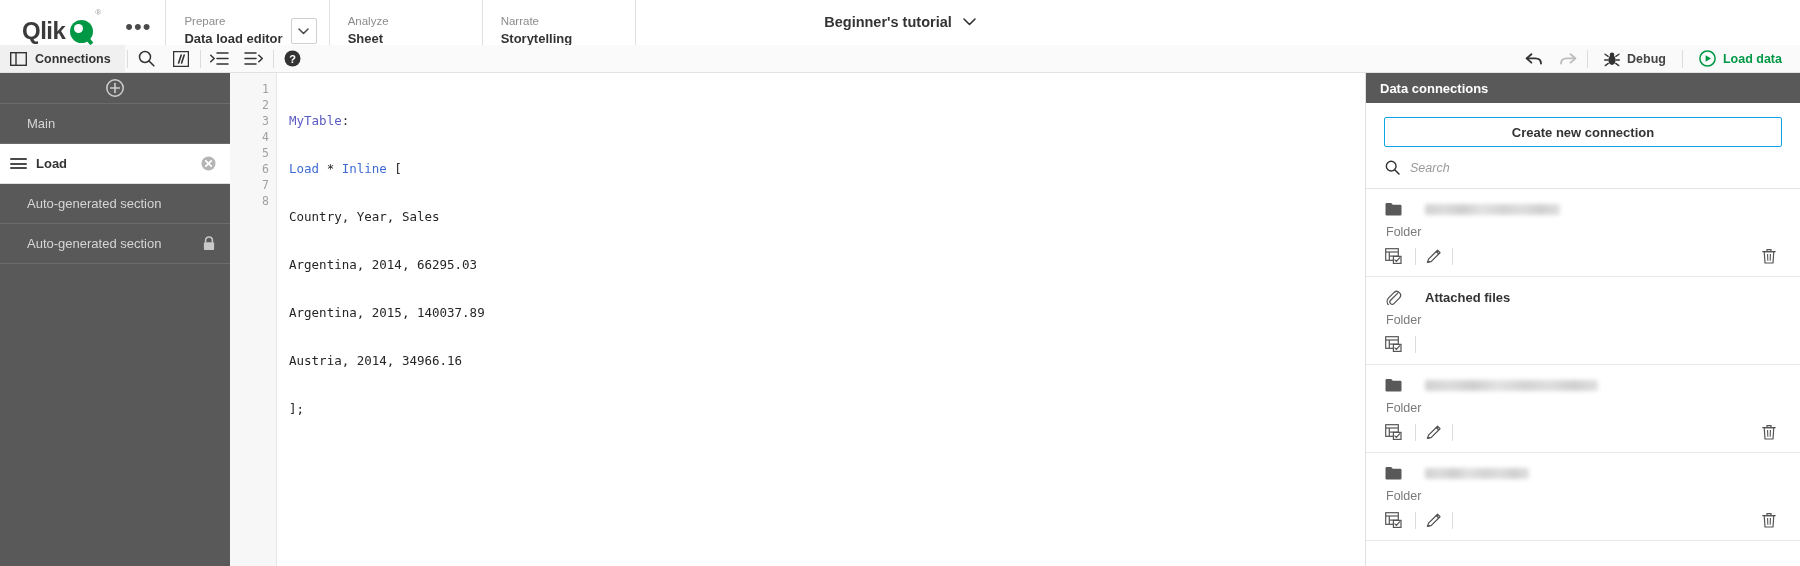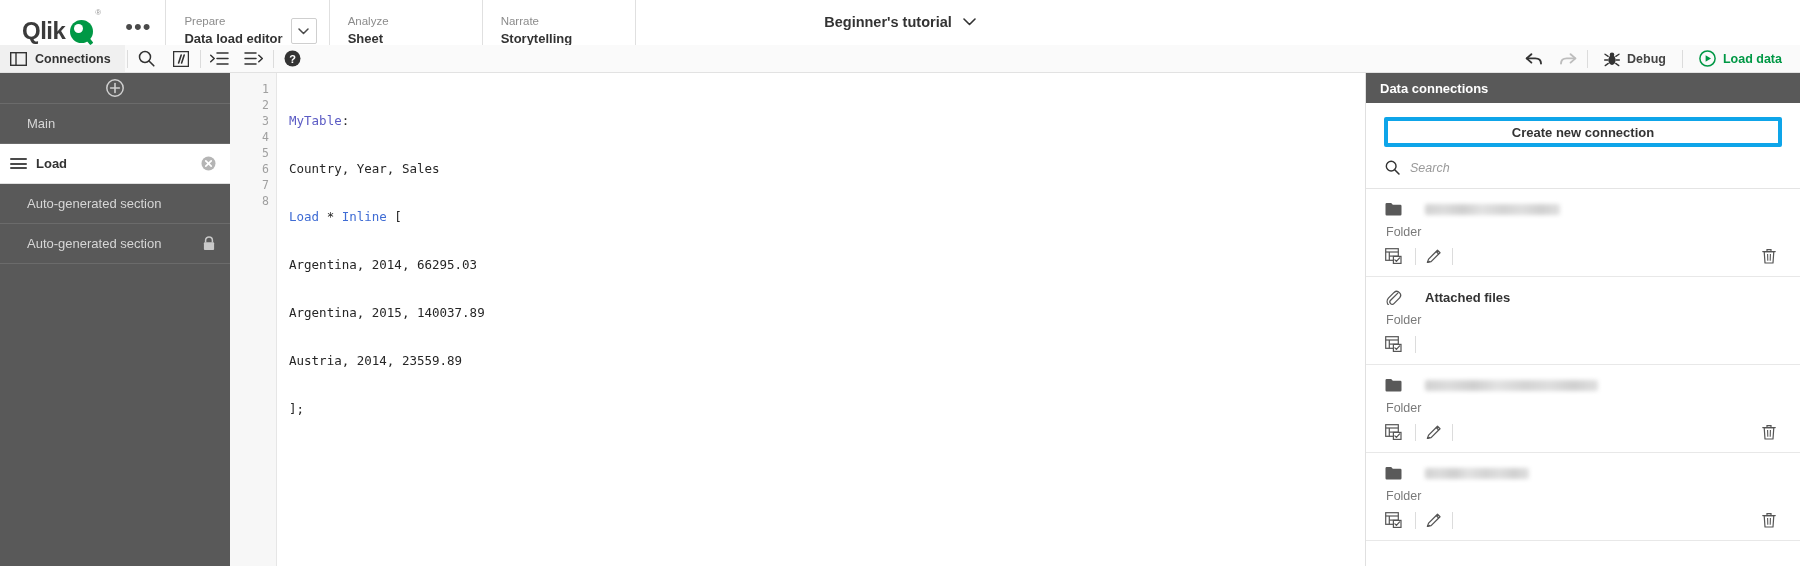--- a/index.html
+++ b/index.html
@@ -162,21 +162,21 @@
     position: absolute; top: 73px; right: 0; width: 435px; bottom: 0;
     background: #fff; border-left: 1px solid #e0e0e0; margin-left: 32px;
   }
   .rp-head {
     height: 30px; background: #595959; color: #fff;
     display: flex; align-items: center; padding: 0 14px;
     font-size: 13px; font-weight: bold;
   }
   .create-btn {
     margin: 14px 18px 0 18px; height: 30px;
-    border: 4px solid #0ea5e9; background: #fff; border-radius: 2px;
+    border: 1px solid #0ea5e9; background: #fff; border-radius: 2px;
     display: flex; align-items: center; justify-content: center;
     font-size: 13px; color: #333; font-weight: bold; cursor: pointer;
   }
   .search-row {
     display: flex; align-items: center; gap: 10px;
     padding: 13px 18px 13px 19px; border-bottom: 1px solid #e4e4e4;
   }
   .search-row .ph { font-size: 12.5px; color: #9a9a9a; font-style: italic; }
 
   .conn {
@@ -399,25 +399,25 @@
       <div class="ln">2</div>
       <div class="ln">3</div>
       <div class="ln">4</div>
       <div class="ln">5</div>
       <div class="ln">6</div>
       <div class="ln">7</div>
       <div class="ln">8</div>
     </div>
     <div class="code">
       <div class="row"><span class="ident">MyTable</span><span>:</span></div>
+      <div class="row"><span class="kw">Load</span><span> * </span><span class="kw">Inline</span><span> [</span></div>
       <div class="row"><span>Country, Year, Sales</span></div>
-      <div class="row"><span class="kw">Load</span><span> * </span><span class="kw">Inline</span><span> [</span></div>
       <div class="row"><span>Argentina, 2014, 66295.03</span></div>
       <div class="row"><span>Argentina, 2015, 140037.89</span></div>
-      <div class="row"><span>Austria, 2014, 23559.89</span></div>
+      <div class="row"><span>Austria, 2014, 34966.16</span></div>
       <div class="row"><span>];</span></div>
     </div>
   </div>
 
   <div class="rpanel">
     <div class="rp-head">Data connections</div>
 
     <div class="create-btn">Create new connection</div>
 
     <div class="search-row">

